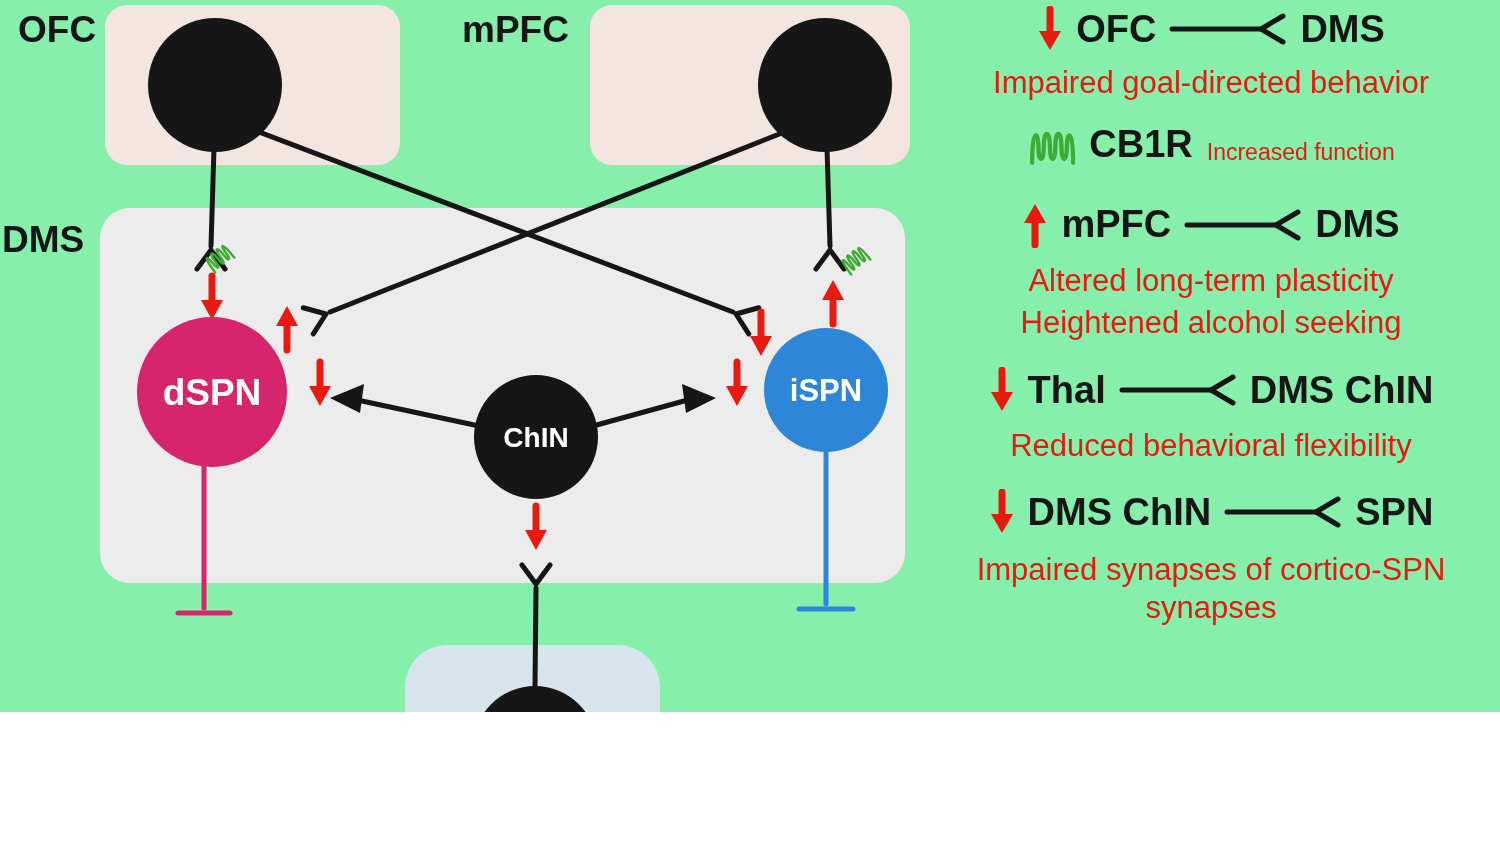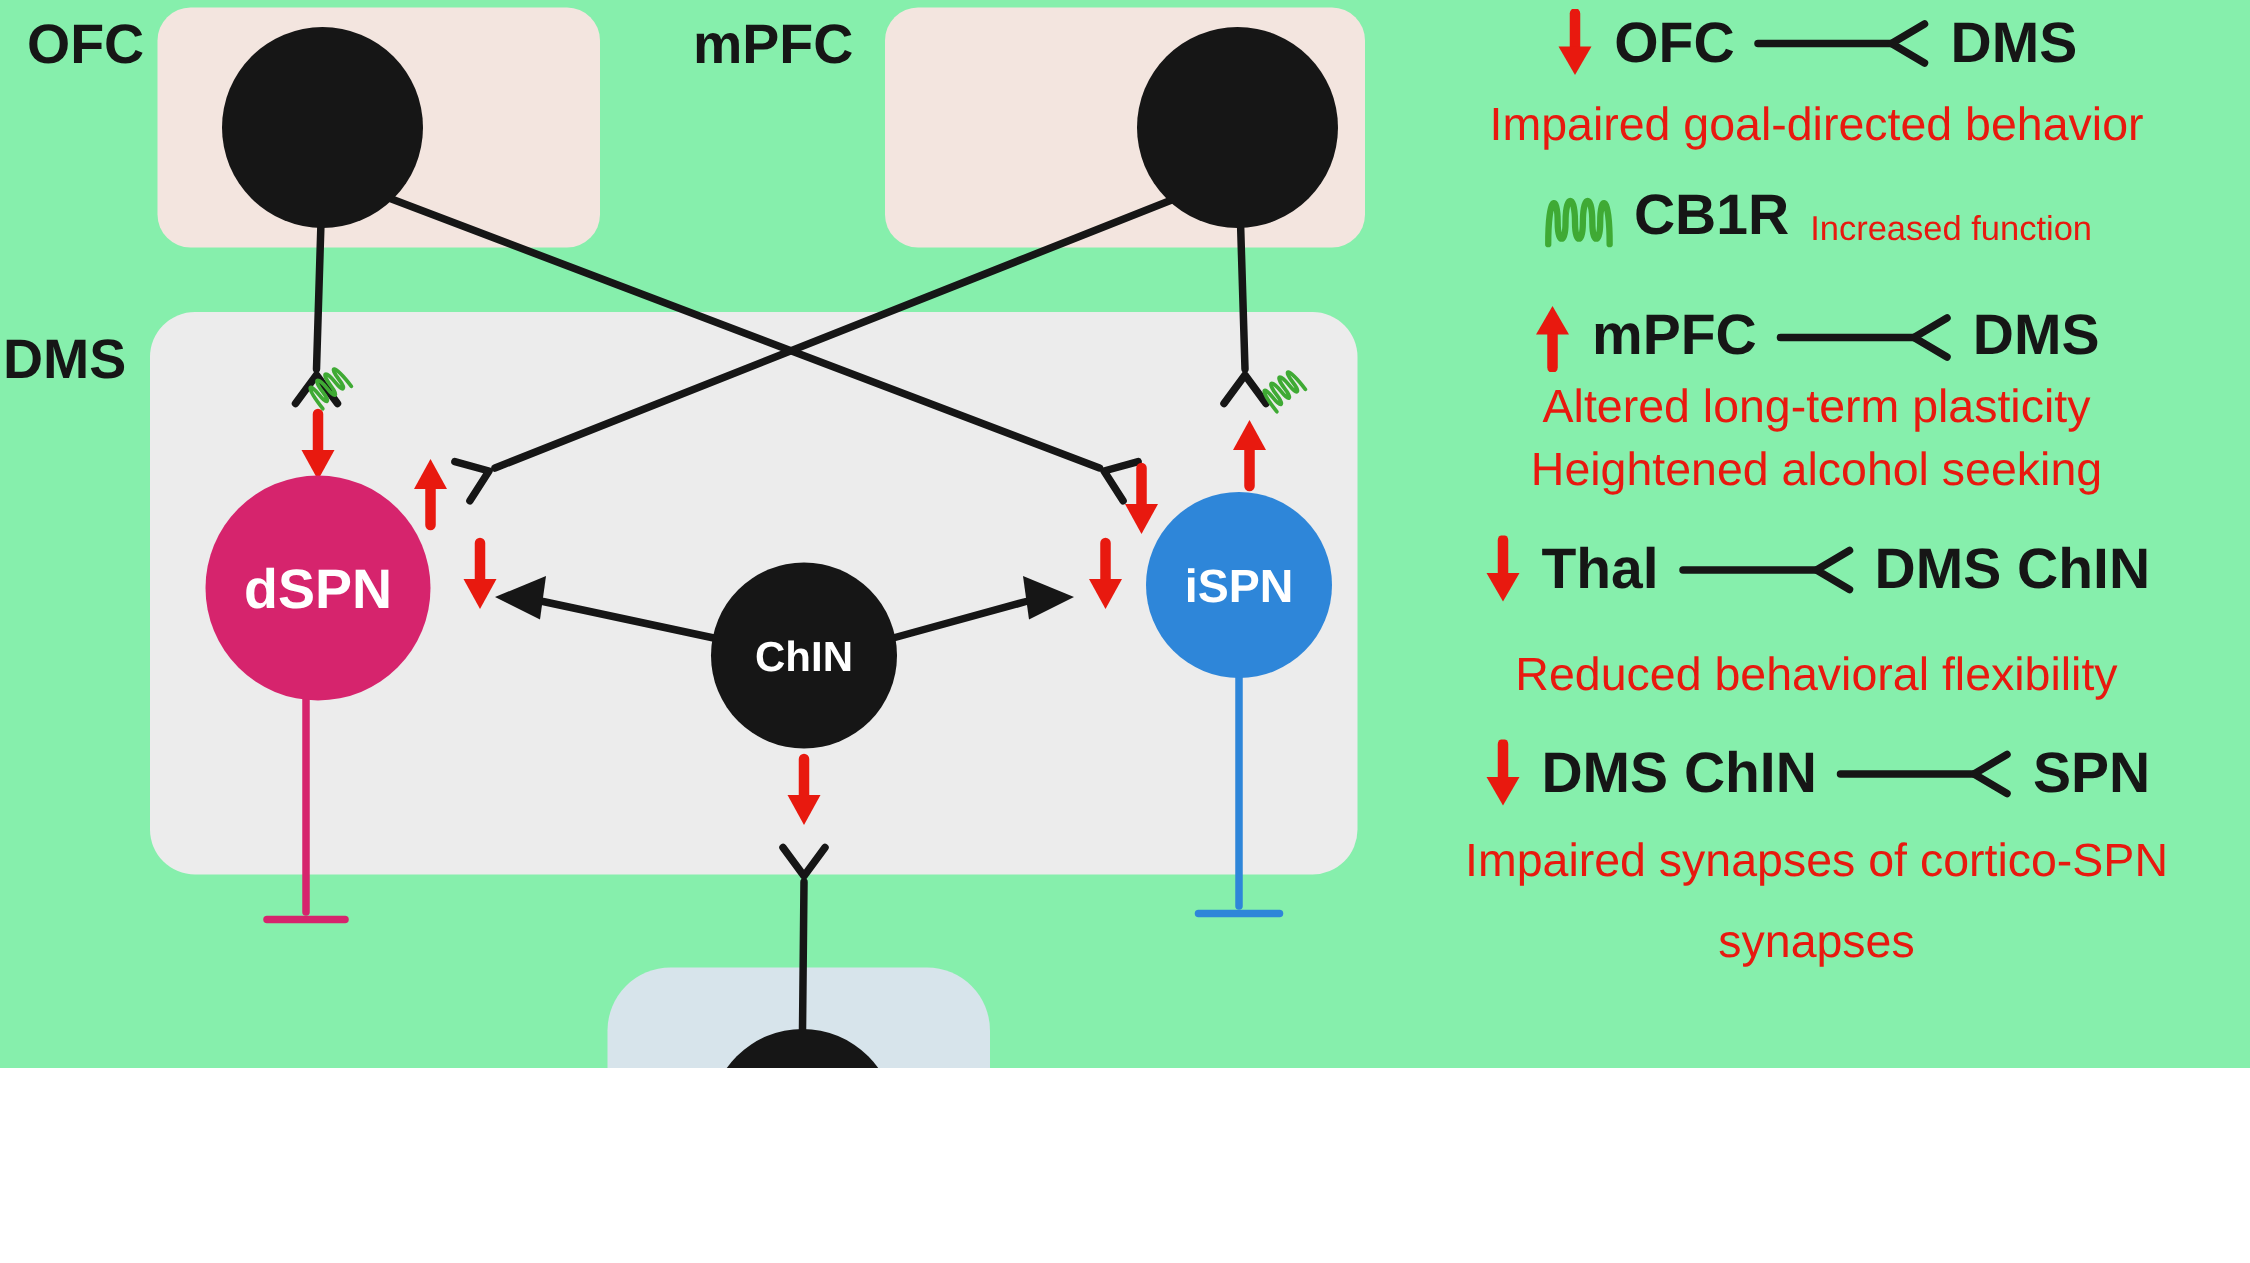--- a/index.html
+++ b/index.html
@@ -149,48 +149,48 @@
           <polygon points="2,21 24,21 13,2"></polygon>
       </svg>
       <span>mPFC</span>
       <svg class="conn" width="118" height="36" viewBox="0 0 118 36">
         <line x1="3" y1="18" x2="92" y2="18"></line>
           <path d="M114,5 L92,18 L114,31"></path>
       </svg>
       <span>DMS</span>
     </div>
 
-    <div class="note" style="margin-top:4px">Altered long-term plasticity</div>
+    <div class="note" style="margin-top:14px">Altered long-term plasticity</div>
     <div class="note" style="margin-top:4px">Heightened alcohol seeking</div>
 
     <div class="rel" style="margin-top:26px">
       <svg class="arr" width="26" height="46" viewBox="0 0 26 46">
         <line x1="13" y1="3" x2="13" y2="27"></line>
           <polygon points="2,25 24,25 13,44"></polygon>
       </svg>
       <span>Thal</span>
       <svg class="conn" width="118" height="36" viewBox="0 0 118 36">
         <line x1="3" y1="18" x2="92" y2="18"></line>
           <path d="M114,5 L92,18 L114,31"></path>
       </svg>
       <span>DMS ChIN</span>
     </div>
 
-    <div class="note" style="margin-top:28px">Reduced behavioral flexibility</div>
+    <div class="note" style="margin-top:14px">Reduced behavioral flexibility</div>
 
     <div class="rel" style="margin-top:24px">
       <svg class="arr" width="26" height="46" viewBox="0 0 26 46">
         <line x1="13" y1="3" x2="13" y2="27"></line>
           <polygon points="2,25 24,25 13,44"></polygon>
       </svg>
       <span>DMS ChIN</span>
       <svg class="conn" width="118" height="36" viewBox="0 0 118 36">
         <line x1="3" y1="18" x2="92" y2="18"></line>
           <path d="M114,5 L92,18 L114,31"></path>
       </svg>
       <span>SPN</span>
     </div>
 
     <div class="note" style="margin-top:16px">Impaired synapses of cortico-SPN</div>
-    <div class="note" style="margin-top:16px">synapses</div>
+    <div class="note" style="margin-top:0px">synapses</div>
 
   </div>
 </div>
 
 </body></html>

